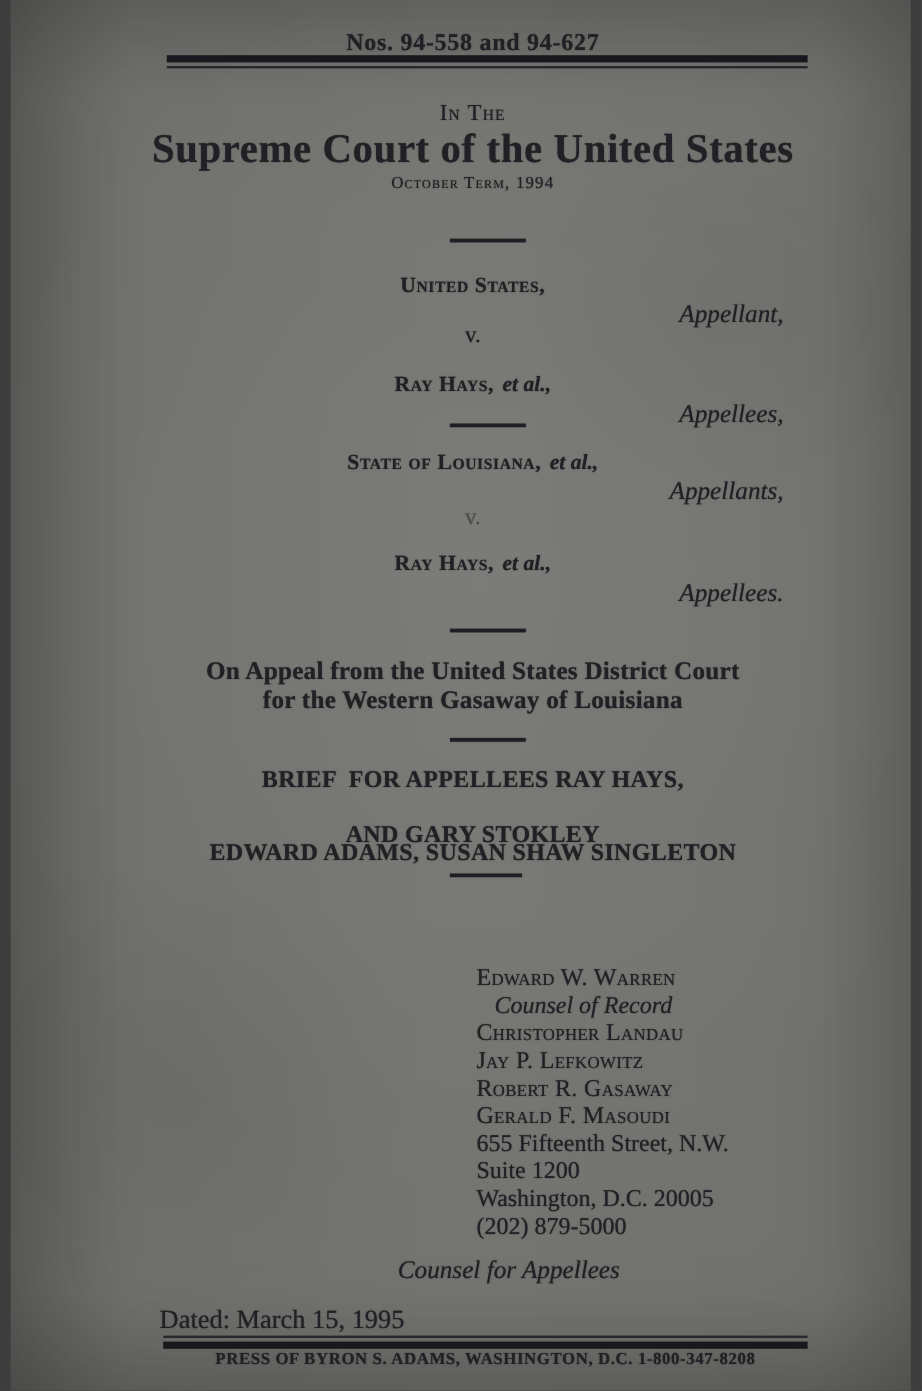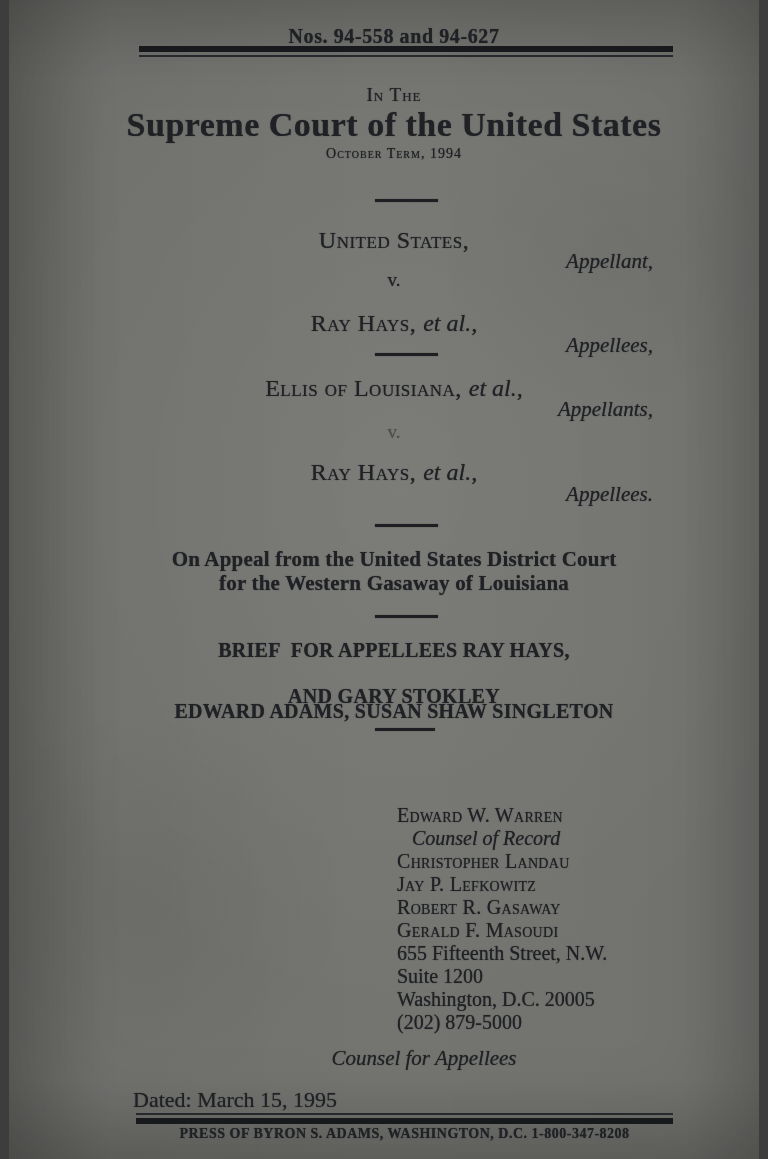--- a/index.html
+++ b/index.html
@@ -38,21 +38,21 @@
   }
   .rule-short {
     position: absolute; height: 2.5px; background: #1d1f23;
     box-shadow: 0 0 1px rgba(25,27,30,0.8);
   }
 
   .in-the { top: 84px; font-size: 19px; font-variant: small-caps; letter-spacing: 1px; }
   .court-name { top: 106px; font-size: 34px; font-weight: bold; letter-spacing: 0.5px; }
   .term { top: 146px; font-size: 14px; font-variant: small-caps; letter-spacing: 1px; }
 
-  .party { font-size: 24px; }
+  .party { font-size: 18px; font-weight: bold; }
   .party .etal { font-style: italic; font-variant: normal; letter-spacing: 0; margin-left: 7px; }
   .party .etal:empty { display: none; }
   .vs { font-size: 19px; }
   .vs-faint { opacity: 0.5; filter: blur(0.4px); }
   .role { position: absolute; right: 106px; font-style: italic; font-size: 21px; }
 
   .appeal-line { font-weight: bold; font-size: 21px; letter-spacing: 0.2px; }
   .brief-line { font-weight: bold; font-size: 20px; letter-spacing: 0.3px; white-space: pre; }
 
   .counsel { position: absolute; left: 388px; top: 772px; font-size: 20px; line-height: 23px; margin-top: 32px; }
@@ -79,21 +79,21 @@
   <div class="rule-short" style="left:366px; top:199px; width:63px;"></div>
 
   <div class="center party" style="top:227px;"><span class="sc">United States,</span></div>
   <div class="role" style="top:249px;">Appellant,</div>
   <div class="center vs" style="top:269px;">v.</div>
   <div class="center party" style="top:310px;"><span class="sc">Ray Hays,</span><span class="etal">et al.,</span></div>
   <div class="role" style="top:333px;">Appellees,</div>
 
   <div class="rule-short" style="left:366px; top:353px; width:63px;"></div>
 
-  <div class="center party" style="top:375px;"><span class="sc">Ellis of Louisiana,</span><span class="etal">et al.,</span></div>
+  <div class="center party" style="top:375px;"><span class="sc">State of Louisiana,</span><span class="etal">et al.,</span></div>
   <div class="role" style="top:397px;">Appellants,</div>
   <div class="center vs vs-faint" style="top:421px;">v.</div>
   <div class="center party" style="top:459px;"><span class="sc">Ray Hays,</span><span class="etal">et al.,</span></div>
   <div class="role" style="top:482px;">Appellees.</div>
 
   <div class="rule-short" style="left:366px; top:524px; width:63px;"></div>
 
   <div class="center appeal-line" style="top:547px;">On Appeal from the United States District Court</div>
   <div class="center appeal-line" style="top:571px;">for the Western Gasaway of Louisiana</div>
 

